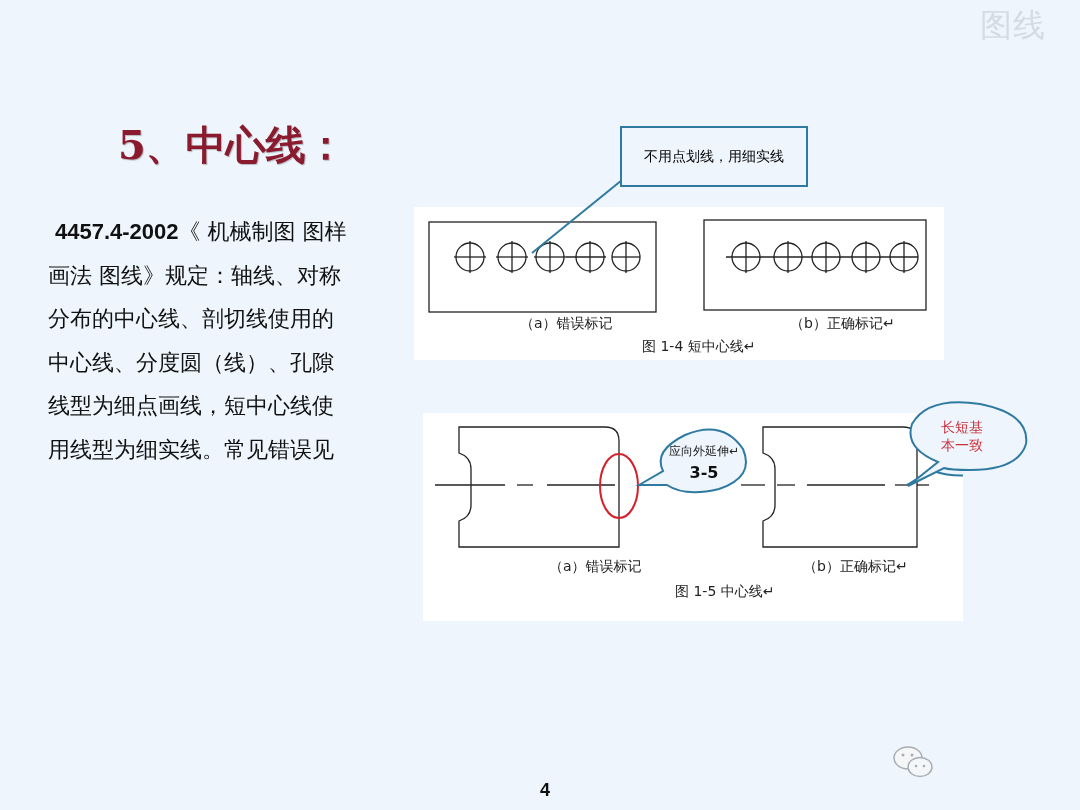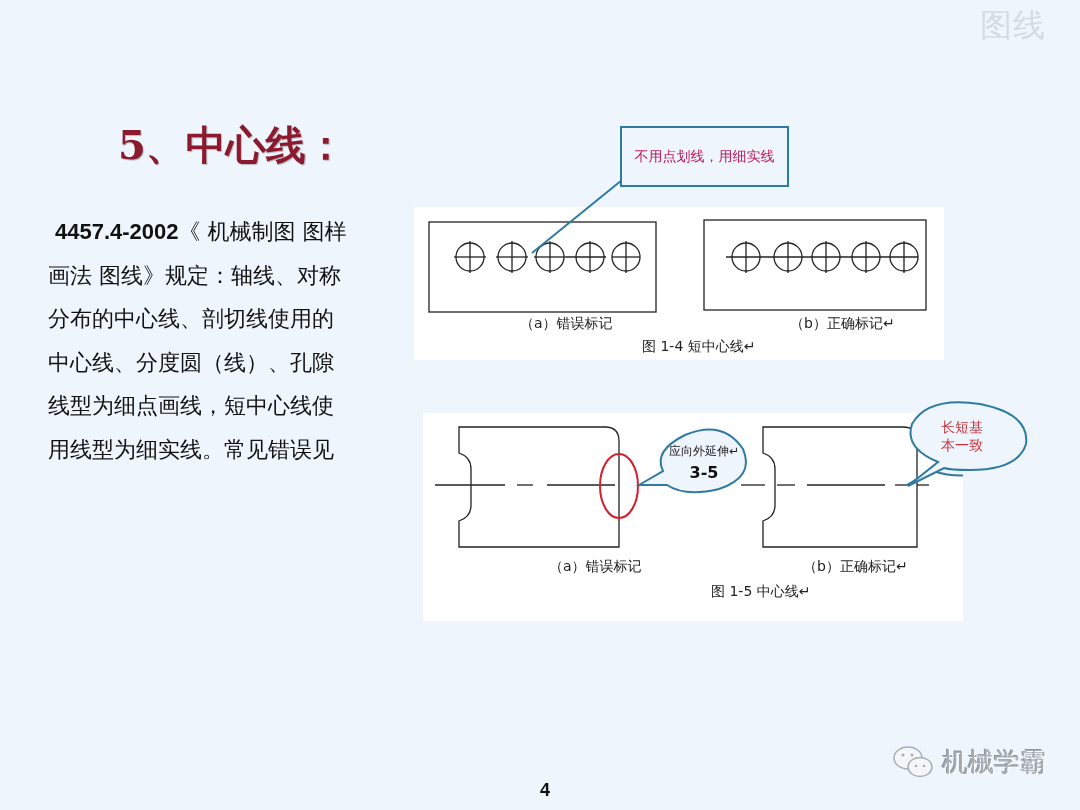--- a/index.html
+++ b/index.html
@@ -30,24 +30,24 @@
       position: absolute; background: #ffffff;
     }
     .fig1 { left: 414px; top: 207px; width: 530px; height: 153px; }
     .fig2 { left: 423px; top: 413px; width: 540px; height: 208px; }
     .fig svg { position: absolute; left: 0; top: 0; }
     .cap {
       position: absolute; font-size: 14px; color: #222;
       font-family: "DejaVu Sans", sans-serif; white-space: nowrap;
     }
     .callout1 {
-      position: absolute; left: 620px; top: 126px; width: 169px; height: 61px;
+      position: absolute; left: 620px; top: 126px; width: 188px; height: 61px;
       border: 2px solid #2f7aa0; background: #eef5fc; box-sizing: border-box;
       display: flex; align-items: center; justify-content: center;
-      color: #be185d; font-size: 14px; font-family: "DejaVu Serif", serif;
+      color: #000000; font-size: 14px; font-family: "DejaVu Serif", serif;
     }
     .bubble-text {
       position: absolute; text-align: center; font-family: "DejaVu Sans", sans-serif;
     }
     .page-num {
       position: absolute; left: 540px; top: 780px;
       font-size: 18px; font-weight: bold; color: #111;
       font-family: "Liberation Sans", sans-serif;
     }
     .brand {
@@ -143,21 +143,21 @@
     <ellipse cx="196" cy="73" rx="19" ry="32" fill="none" stroke="#d3222e" stroke-width="2"></ellipse>
 
     <path d="M216 72 L240 58 Q230 38 262 22 Q300 6 320 36 Q332 64 296 76 Q262 84 244 72 Z" fill="#eef5fc" stroke="#2f7aa0" stroke-width="2"></path>
 
     <path d="M484 72 L520 50 Q490 38 500 18 Q520 -6 560 6 L560 60 Q534 66 510 58 Z" fill="#eef5fc" stroke="#2f7aa0" stroke-width="2"></path>
   </svg>
   <div class="bubble-text" style="left:240px;top:30px;width:82px;font-size:12px;color:#222;">应向外延伸↵</div>
   <div class="bubble-text" style="left:240px;top:50px;width:82px;font-size:16px;font-weight:bold;color:#111;">3-5</div>
   <div class="cap" style="left:126px;top:145px;">（a）错误标记</div>
   <div class="cap" style="left:380px;top:145px;">（b）正确标记↵</div>
-  <div class="cap" style="left:252px;top:170px;margin-left:36px;">图 1-5   中心线↵</div>
+  <div class="cap" style="left:252px;top:170px;">图 1-5   中心线↵</div>
 </div>
 
 <svg style="position:absolute;left:0;top:0;pointer-events:none;" width="1080" height="810">
   <path d="M908 486 L938 462 Q904 448 912 424 Q928 396 980 404 Q1030 414 1026 444 Q1018 470 970 470 Q950 470 944 468 Z" fill="#eef5fc" stroke="#2f7aa0" stroke-width="2"></path>
 </svg>
 <div class="bubble-text" style="left:922px;top:418px;width:80px;font-size:14px;line-height:18px;color:#c8323c;font-family:'DejaVu Serif',serif;">
   <div>长短基</div>
   <div>本一致</div>
 </div>
 
@@ -165,14 +165,13 @@
 
 <div class="brand">
   <svg width="44" height="36">
     <ellipse cx="16" cy="14" rx="14" ry="11" fill="#f4f6f8" stroke="#a8aeb5" stroke-width="1.5"></ellipse>
     <ellipse cx="28" cy="23" rx="12" ry="9.5" fill="#f4f6f8" stroke="#a8aeb5" stroke-width="1.5"></ellipse>
     <circle cx="11" cy="11" r="1.5" fill="#a8aeb5"></circle>
       <circle cx="20" cy="11" r="1.5" fill="#a8aeb5"></circle>
     <circle cx="24" cy="22" r="1.3" fill="#a8aeb5"></circle>
       <circle cx="32" cy="22" r="1.3" fill="#a8aeb5"></circle>
   </svg>
-  <span class="brand-text">机械学霸</span>
 </div>
 
 </body></html>

